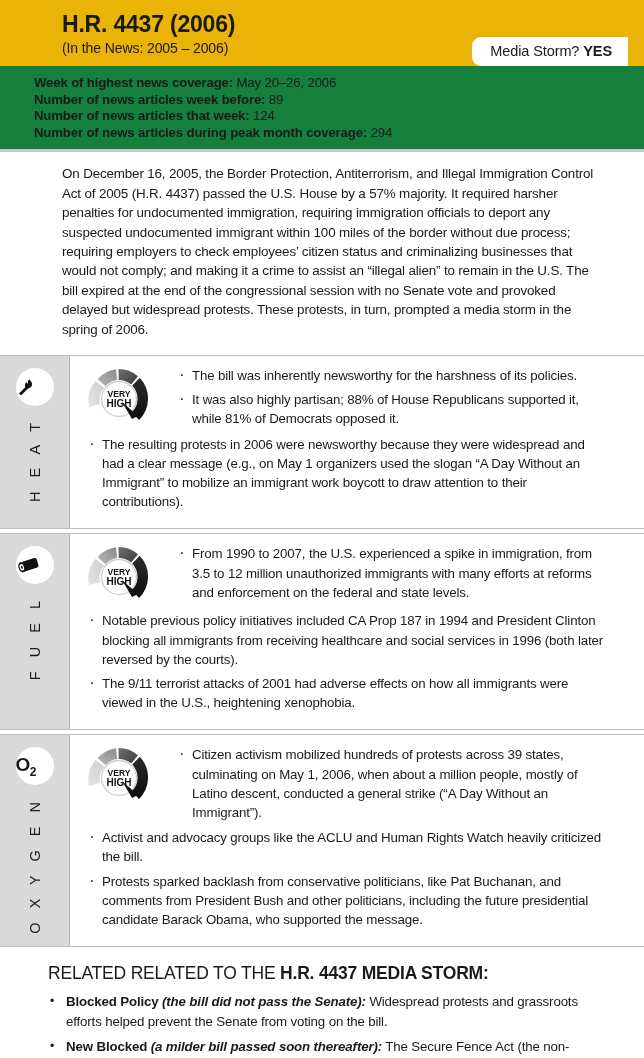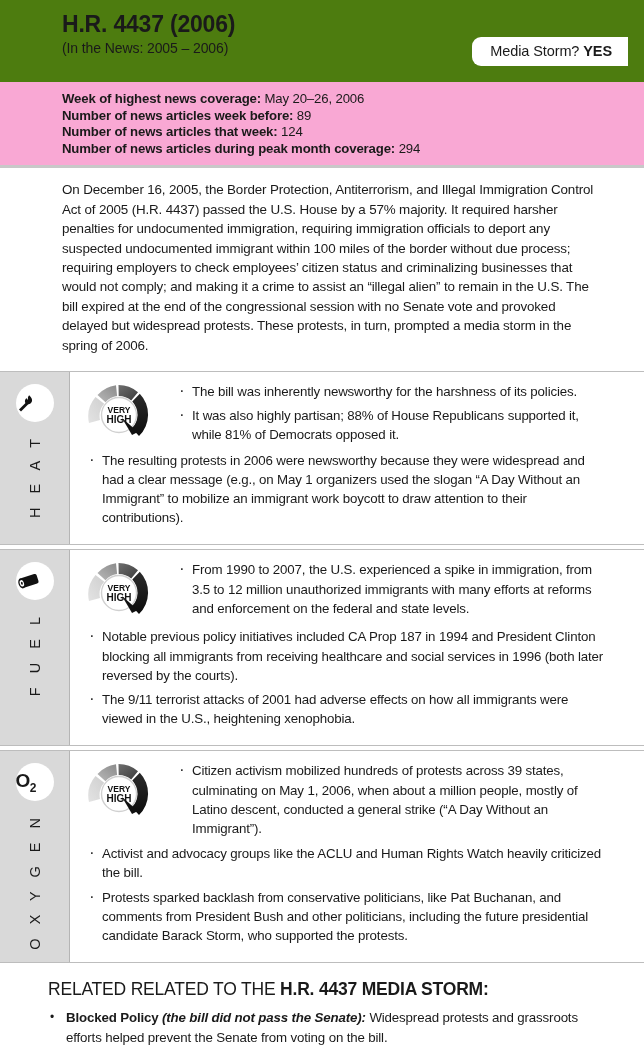--- a/index.html
+++ b/index.html
@@ -9,22 +9,22 @@
     background: #ffffff;
     font-family: "Liberation Sans", sans-serif;
     color: #1a1a1a;
     overflow: hidden;
   }
   .page { position: relative; width: 644px; height: 1058px; background: #fff; }
 
   
   .header {
     position: relative;
-    background: #4d7c0f;
-    height: 82px;
+    background: #eab308;
+    height: 66px;
     padding: 12px 0 0 62px;
   }
   .title {
     font-size: 23px;
     font-weight: bold;
     letter-spacing: -0.2px;
     line-height: 25px;
   }
   .subtitle {
     font-size: 14px;
@@ -40,22 +40,22 @@
     border-radius: 9px 0 0 9px;
     padding: 6px 16px 7px 18px;
     font-size: 14.5px;
     white-space: nowrap;
     letter-spacing: -0.1px;
   }
   .storm-badge b { font-weight: bold; }
 
   
   .stats {
-    padding: 9px 0 8px 62px;
-    background: #f9a8d4;
+    padding: 9px 0 8px 34px;
+    background: #15803d;
   }
   .stats .row {
     font-size: 13.2px;
     line-height: 16.6px;
     letter-spacing: -0.15px;
     white-space: nowrap;
   }
   .stats .row b { font-weight: bold; }
 
   .rule {
@@ -333,21 +333,21 @@
             <text x="0" y="-2" text-anchor="middle" font-family="'Liberation Sans', sans-serif" font-size="8.5" font-weight="bold" fill="#111">VERY</text>
             <text x="0" y="8" text-anchor="middle" font-family="'Liberation Sans', sans-serif" font-size="10" font-weight="bold" fill="#111">HIGH</text>
           </g>
         </svg>
       </div>
       <ul class="bullets first-group">
         <li>Citizen activism mobilized hundreds of protests across 39 states, culminating on May 1, 2006, when about a million people, mostly of Latino descent, conducted a general strike (“A Day Without an Immigrant”).</li>
       </ul>
       <ul class="bullets rest-group">
         <li>Activist and advocacy groups like the ACLU and Human Rights Watch heavily criticized the bill.</li>
-        <li>Protests sparked backlash from conservative politicians, like Pat Buchanan, and comments from President Bush and other politicians, including the future presidential candidate Barack Storm, who supported the protests.</li>
+        <li>Protests sparked backlash from conservative politicians, like Pat Buchanan, and comments from President Bush and other politicians, including the future presidential candidate Barack Obama, who supported the message.</li>
       </ul>
     </div>
   </div>
 
   <div class="outcomes">
     <h2><span>RELATED RELATED TO THE </span><b>H.R. 4437 MEDIA STORM:</b></h2>
     <ul>
       <li><b>Blocked Policy </b><i>(the bill did not pass the Senate):</i><span> Widespread protests and grassroots efforts helped prevent the Senate from voting on the bill.</span></li>
       <li><b>New Blocked </b><i>(a milder bill passed soon thereafter):</i><span> The Secure Fence Act (the non-media storm in this comparison) was signed into law in 2006 with little fanfare and most of the stricter regulations around immigration dropped; the bill was framed less in terms of criminalizing immigration and more in terms of national security.</span></li>
 

